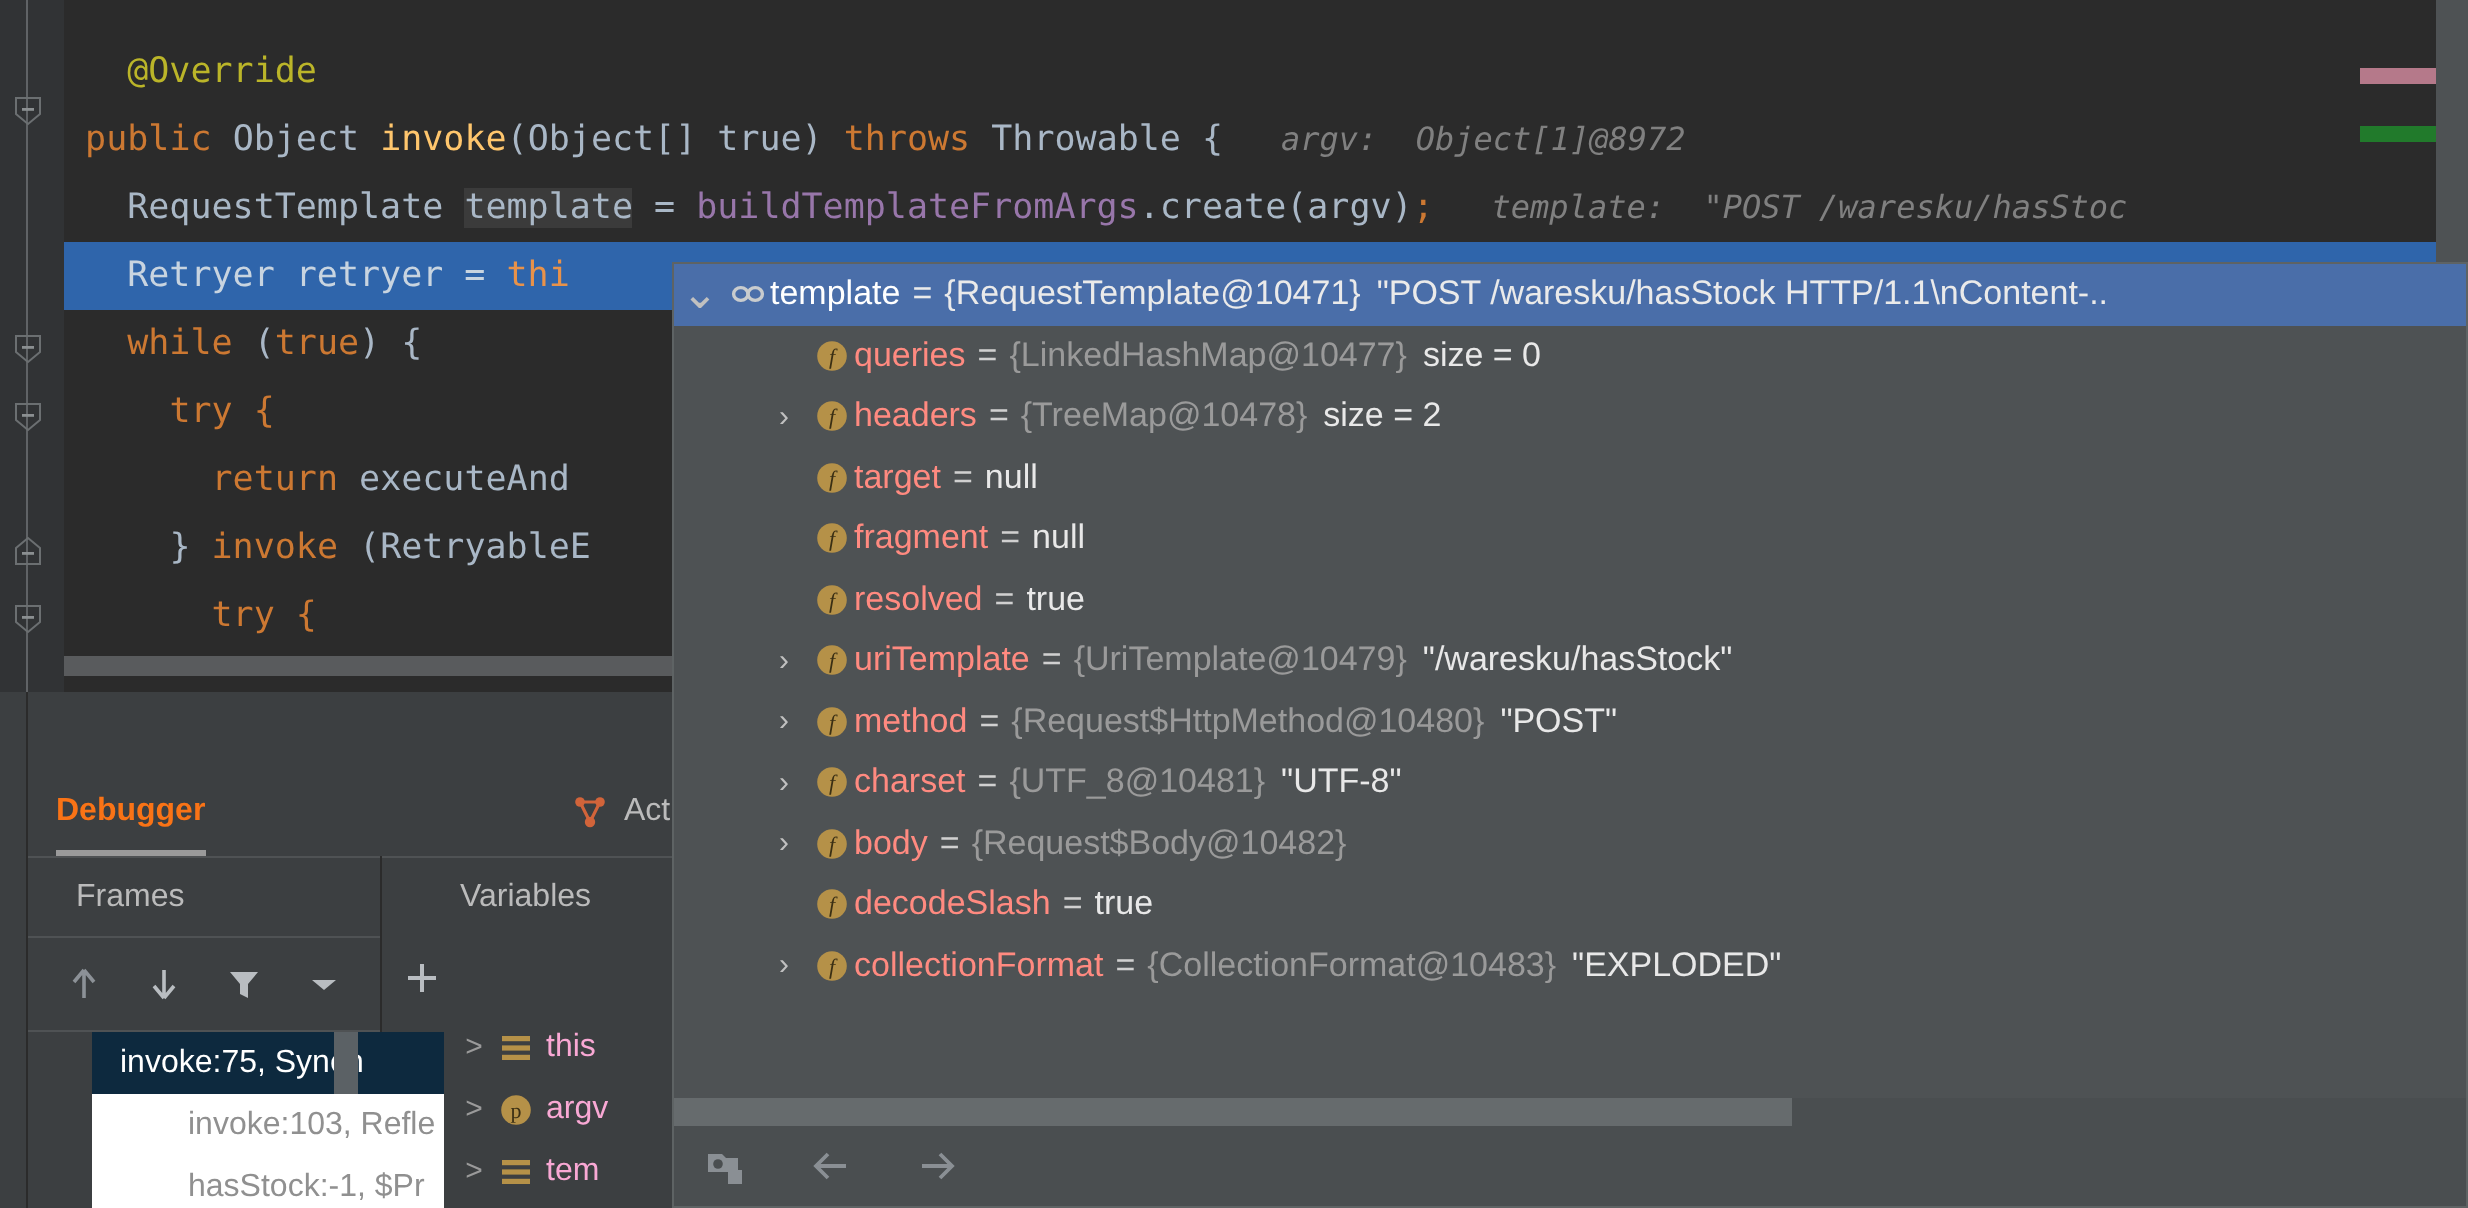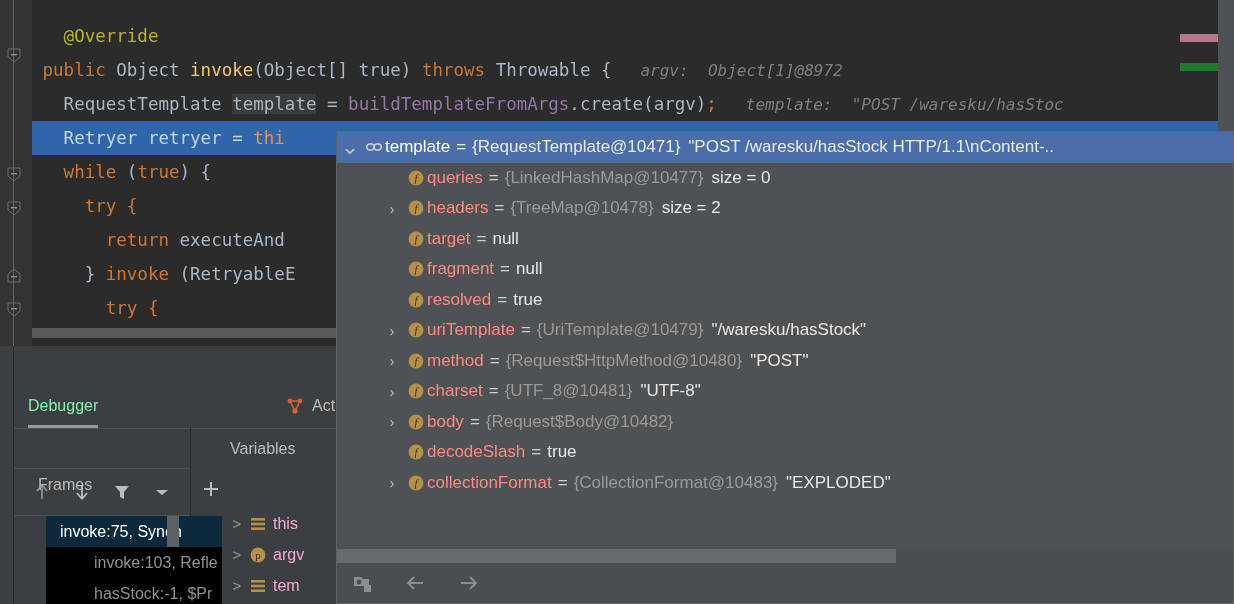--- a/index.html
+++ b/index.html
@@ -77,21 +77,21 @@
     position: absolute; left: 0; top: 0; width: 14px; height: 258px;
     background: #3c3f41; border-right: 1px solid #2b2b2b;
   }
   .tabbar {
     position: absolute; left: 14px; top: 38px; right: 0; height: 44px;
   }
   .tab {
     position: absolute; top: 0; height: 44px; display: flex; align-items: center;
     gap: 8px; color: #bbbbbb; font-size: 16px; cursor: default;
   }
-  .tab.active { color: #86efac; }
+  .tab.active { color: #f97316; font-weight: bold; }
   .tab .underline {
     position: absolute; left: 0; right: 0; bottom: 0; height: 3px; background: #9a9a9a;
   }
 
   .headers-row {
     position: absolute; left: 14px; top: 82px; right: 0; height: 40px;
     border-top: 1px solid #4f5254;
   }
   .col-head {
     position: absolute; top: 0; height: 40px; line-height: 40px;
@@ -116,21 +116,21 @@
   .frames-list {
     position: absolute; left: 14px; top: 170px; width: 176px; height: 88px;
     overflow: hidden;
     margin-left: 32px;
   }
   .frame-row {
     height: 31px; line-height: 31px; padding-left: 14px;
     font-size: 16px; white-space: nowrap; color: #a9a9a9;
   }
   .frame-row.selected { background: #0d293e; color: #ffffff; }
-  .frame-row.lib { background: #000000; color: #909090; padding-left: 48px; }
+  .frame-row.lib { background: #ffffff; color: #909090; padding-left: 48px; }
   .frames-scroll-thumb {
     position: absolute; left: 167px; top: 170px; width: 12px; height: 31px;
     background: #5b6165;
   }
 
   .vars-list {
     position: absolute; left: 231px; top: 162px; width: 110px; height: 96px;
     overflow: hidden;
   }
   .var-row {
@@ -252,21 +252,21 @@
               <circle cx="4" cy="4" r="2.4" fill="#d2643a"></circle>
               <circle cx="14" cy="4" r="2.4" fill="#d2643a"></circle>
               <circle cx="9" cy="14" r="2.6" fill="#d2643a"></circle>
               <path d="M4 4 L9 14 M14 4 L9 14 M4 4 L14 4" stroke="#d2643a" stroke-width="1.6"></path>
             </svg></span>
           <span>Actu</span>
         </div>
       </div>
 
     <div class="headers-row" id="headers-row">
-        <div class="col-head" style="left: 24px; margin-top: 36px;">Frames</div>
+        <div class="col-head" style="left: 24px;">Frames</div>
         <div class="col-head" style="left: 216px;">Variables</div>
       </div>
     <div class="col-divider" style="left:190px"></div>
 
     <div class="frames-toolbar">
       <span class="tb-icon">
         <svg width="22" height="22" viewBox="0 0 22 22">
             <path d="M11 4 v14 M11 4 l-5 6 M11 4 l5 6" stroke="#9aa0a6" stroke-width="1.8" fill="none"></path>
           </svg>
       </span>

